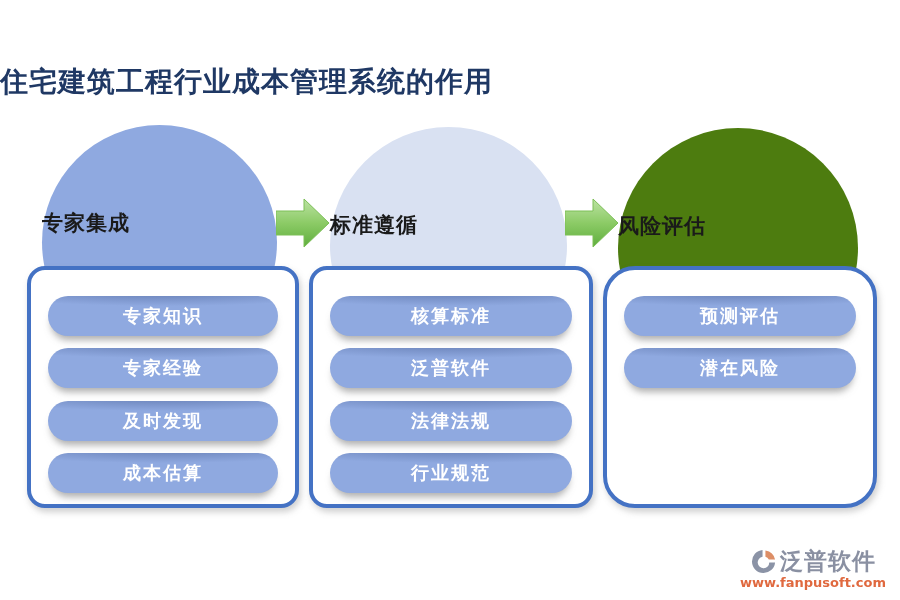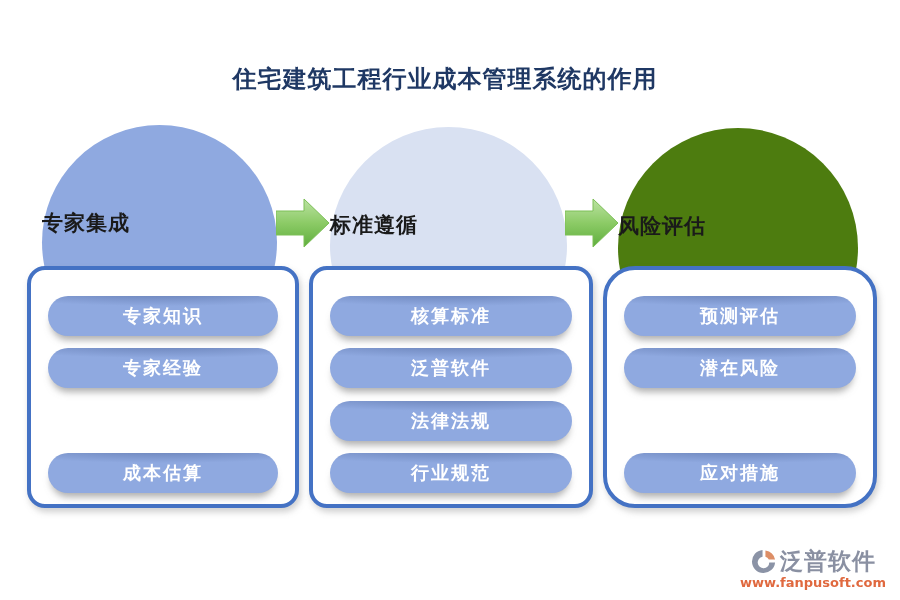--- a/index.html
+++ b/index.html
@@ -10,22 +10,21 @@
     width: 900px;
     height: 600px;
     background: #ffffff;
     overflow: hidden;
   }
 
   .page-title {
     position: absolute;
     left: 0; top: 63px;
     width: 890px;
-    text-align: center;
-    font-size: 24px;
+    font-size: 28px;
     font-weight: bold;
     letter-spacing: 1px;
     color: #1F3864;
   }
 
   .circle {
     position: absolute;
     border-radius: 50%;
   }
   .circle .circle-label {
@@ -175,34 +174,34 @@
     </svg>
     <div>
       <div class="wm-text">泛普软件</div>
       <div class="wm-sub">www.fanpusoft.com</div>
     </div>
   </div>
 
   <div class="panel panel-1">
     <div class="pill pill-row-0">专家知识</div>
     <div class="pill pill-row-1">专家经验</div>
+    <div class="pill pill-row-2">及时发现</div>
     <div class="pill pill-row-3">成本估算</div>
   </div>
 
   <div class="panel panel-2">
     <div class="pill pill-row-0">核算标准</div>
     <div class="pill pill-row-1">泛普软件</div>
     <div class="pill pill-row-2">法律法规</div>
     <div class="pill pill-row-3">行业规范</div>
   </div>
 
   <div class="panel panel-3">
     <div class="pill pill-row-0">预测评估</div>
     <div class="pill pill-row-1">潜在风险</div>
-    <div class="pill pill-row-3">应对措施</div>
   </div>
 
   <div class="brand">
     <div class="brand-row">
       <svg width="27" height="27" viewBox="0 0 28 28">
         <path d="M26 15 A12 12 0 1 1 13 2 L13 9 A6 6 0 1 0 20 15 Z" fill="#8B93A6"></path>
         <path d="M16 2.5 A12 12 0 0 1 26 12 L19.5 12 A6 6 0 0 0 16 9 Z" fill="#DD8E66"></path>
       </svg>
       <span class="brand-name">泛普软件</span>
     </div>

